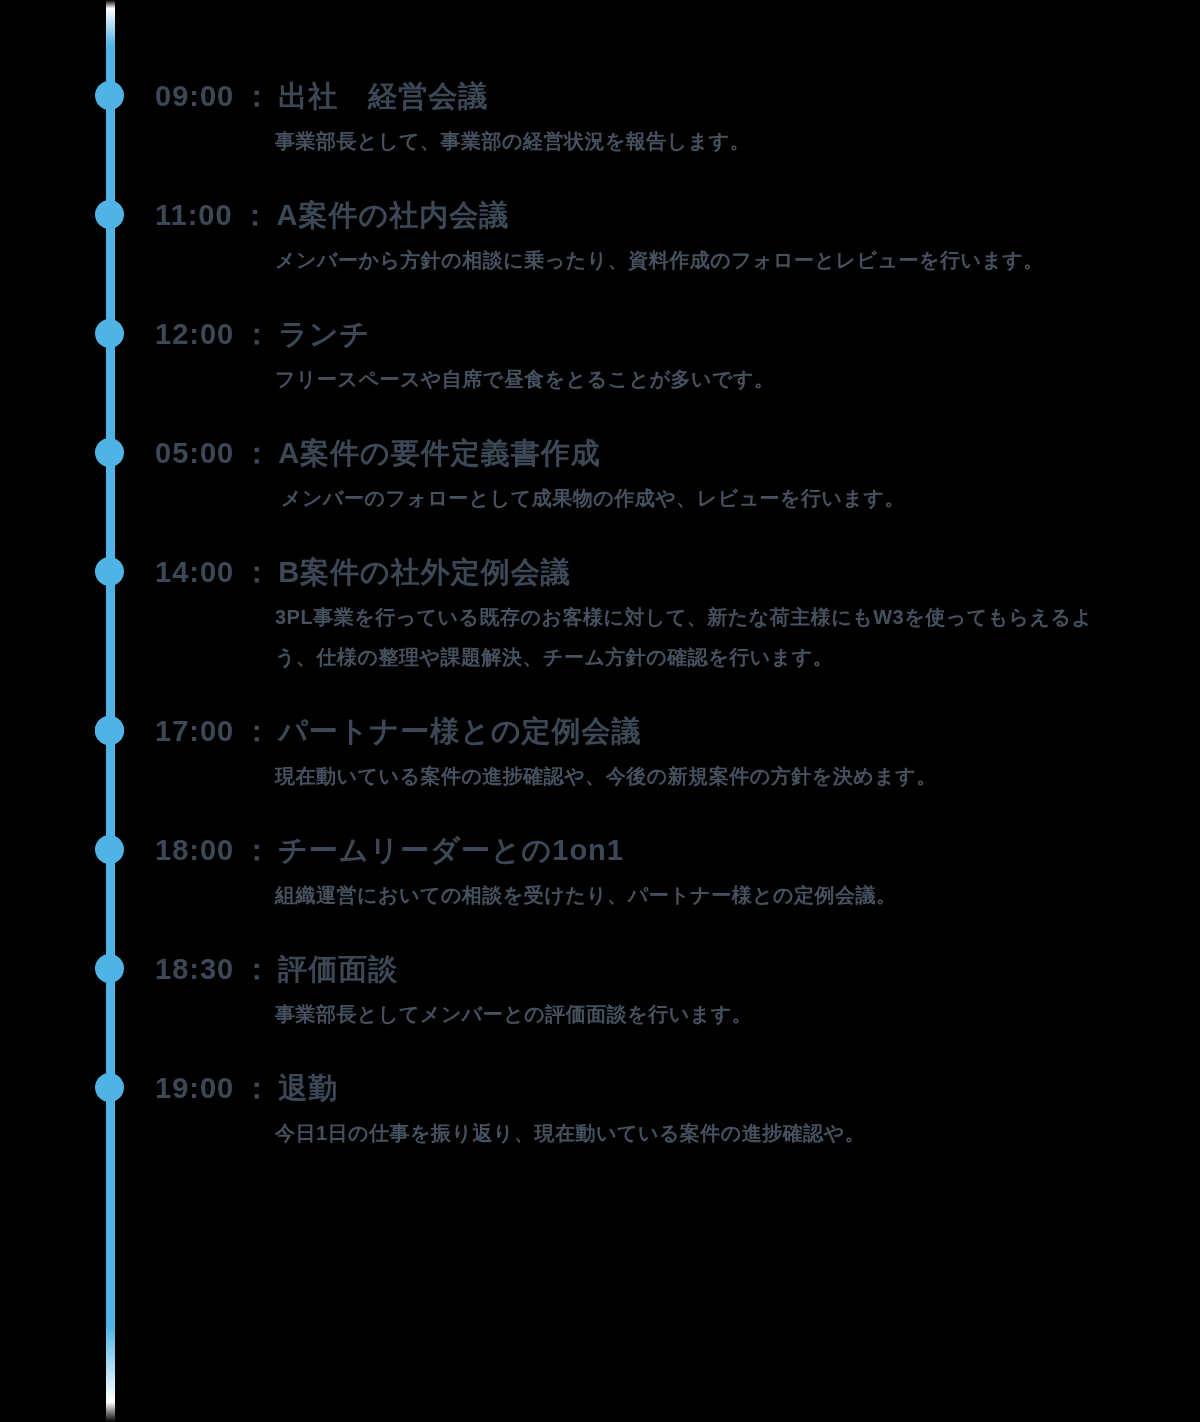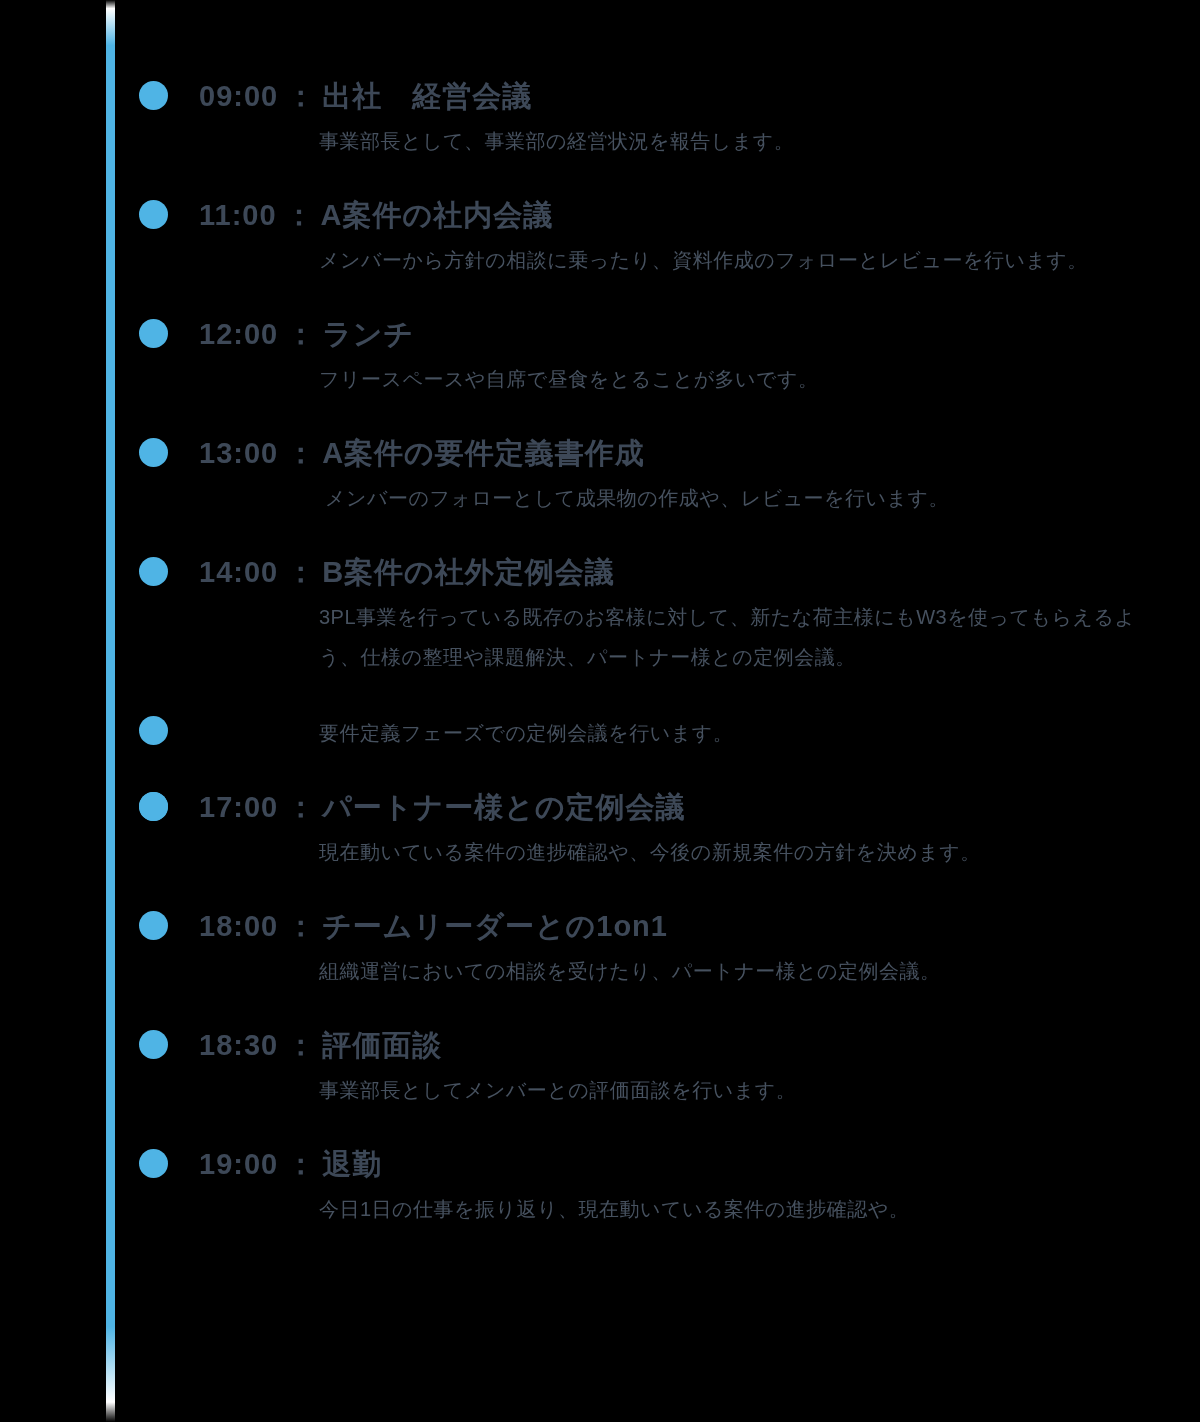--- a/index.html
+++ b/index.html
@@ -13,21 +13,20 @@
     margin: 0;
     padding: 0;
     background: var(--bg);
     font-family: "Liberation Sans", "DejaVu Sans", sans-serif;
   }
   .timeline {
     position: relative;
     width: 1200px;
     height: 1422px;
     overflow: hidden;
-    padding-left: 44px;
   }
   .timeline-line {
     position: absolute;
     left: 106px;
     top: 0;
     width: 9px;
     height: 1422px;
     background: linear-gradient(180deg,
       rgba(255,255,255,0) 0%,
       #ffffff 0.6%,
@@ -63,21 +62,21 @@
   }
   .entry-sep {
     padding: 0 6px 0 8px;
   }
   .entry-desc {
     margin-top: 7px;
     padding-left: 120px;
     max-width: 960px;
     font-size: 20px;
     line-height: 40px;
-    font-weight: 400;
+    font-weight: 700;
     letter-spacing: 0.5px;
     color: var(--desc-color);
     white-space: pre-wrap;
   }
 </style>
 </head>
 <body>
 
 <div class="timeline">
   <div class="timeline-line"></div>
@@ -96,33 +95,32 @@
     </div>
 
     <div class="entry">
       <span class="dot"></span>
       <div class="entry-title"><span>12:00</span><span class="entry-sep">：</span><span>ランチ</span></div>
       <div class="entry-desc">フリースペースや自席で昼食をとることが多いです。</div>
     </div>
 
     <div class="entry">
       <span class="dot"></span>
-      <div class="entry-title"><span>13:00</span><span class="entry-sep">：</span><span>A案件の要件定義書作成</span></div>
+      <div class="entry-title"><span>05:00</span><span class="entry-sep">：</span><span>A案件の要件定義書作成</span></div>
       <div class="entry-desc"> メンバーのフォローとして成果物の作成や、レビューを行います。</div>
     </div>
 
     <div class="entry">
       <span class="dot"></span>
       <div class="entry-title"><span>14:00</span><span class="entry-sep">：</span><span>B案件の社外定例会議</span></div>
-      <div class="entry-desc">3PL事業を行っている既存のお客様に対して、新たな荷主様にもW3を使ってもらえるよう、仕様の整理や課題解決、パートナー様との定例会議。</div>
+      <div class="entry-desc">3PL事業を行っている既存のお客様に対して、新たな荷主様にもW3を使ってもらえるよう、仕様の整理や課題解決、チーム方針の確認を行います。</div>
     </div>
 
     <div class="entry">
       <span class="dot"></span>
-      <div class="entry-desc">要件定義フェーズでの定例会議を行います。</div>
     </div>
 
     <div class="entry">
       <span class="dot"></span>
     </div>
 
     <div class="entry">
       <span class="dot"></span>
       <div class="entry-title"><span>17:00</span><span class="entry-sep">：</span><span>パートナー様との定例会議</span></div>
       <div class="entry-desc">現在動いている案件の進捗確認や、今後の新規案件の方針を決めます。</div>

